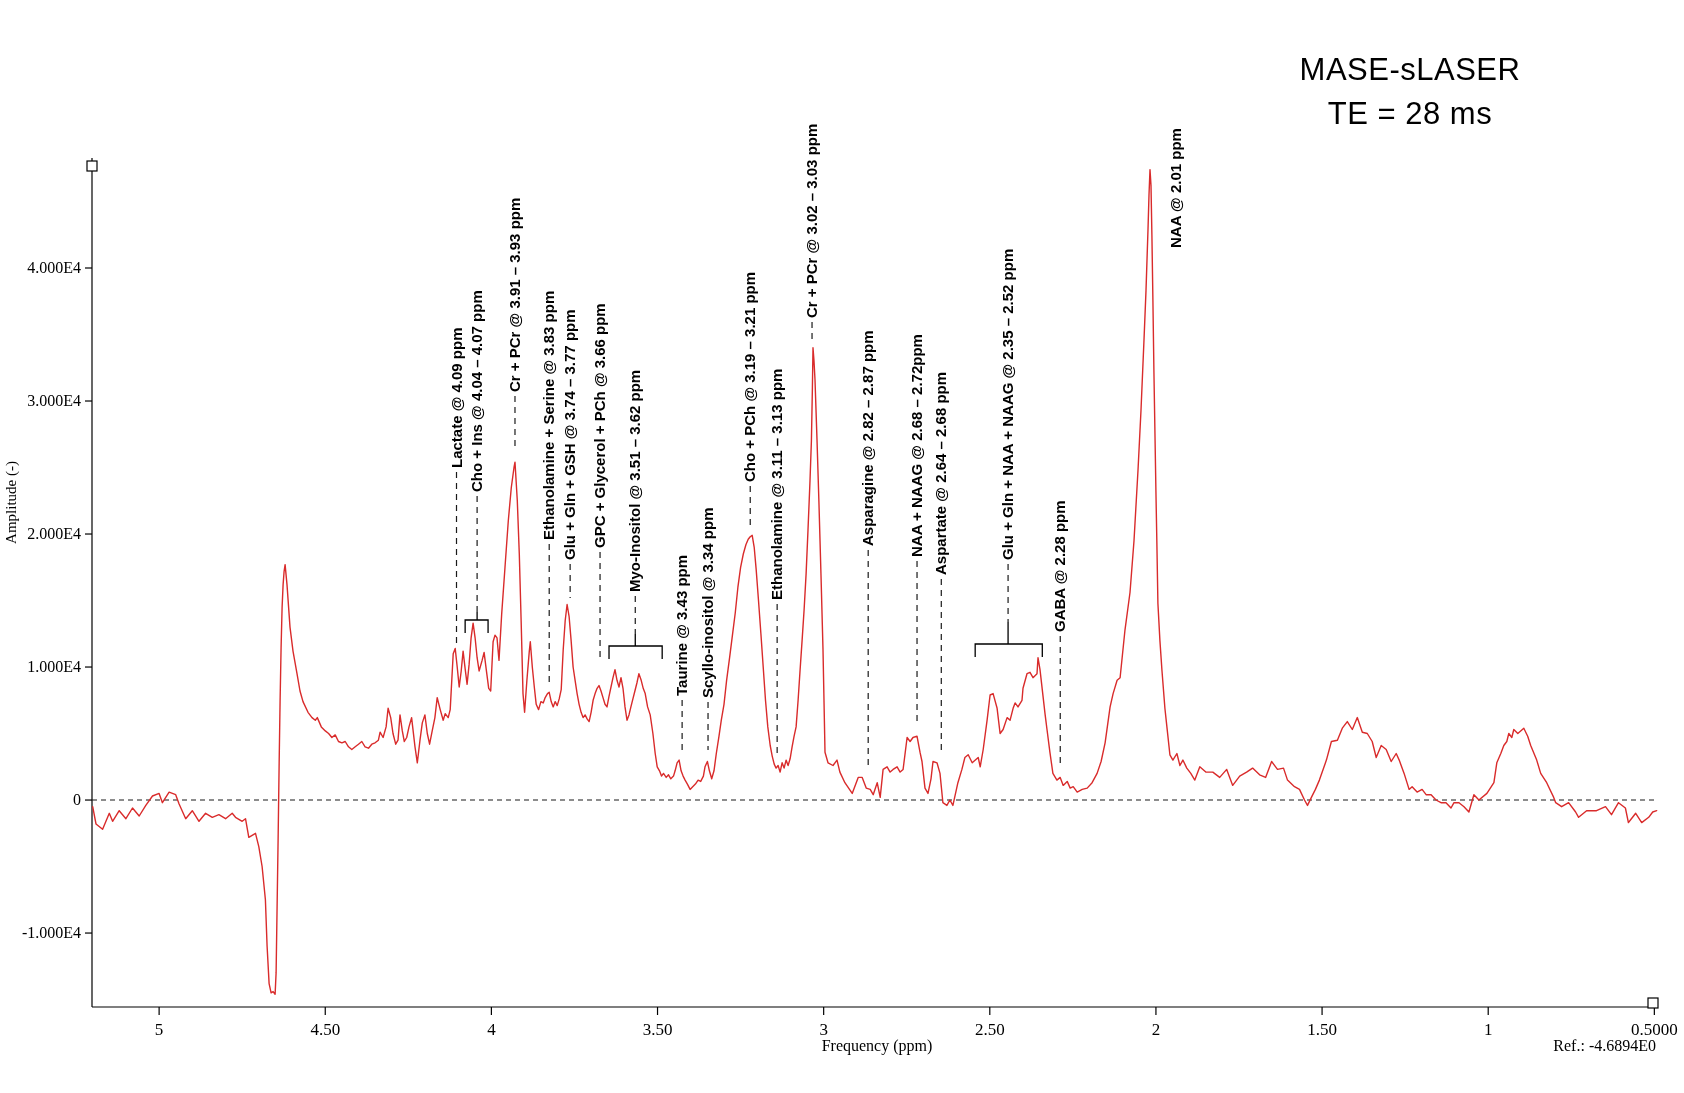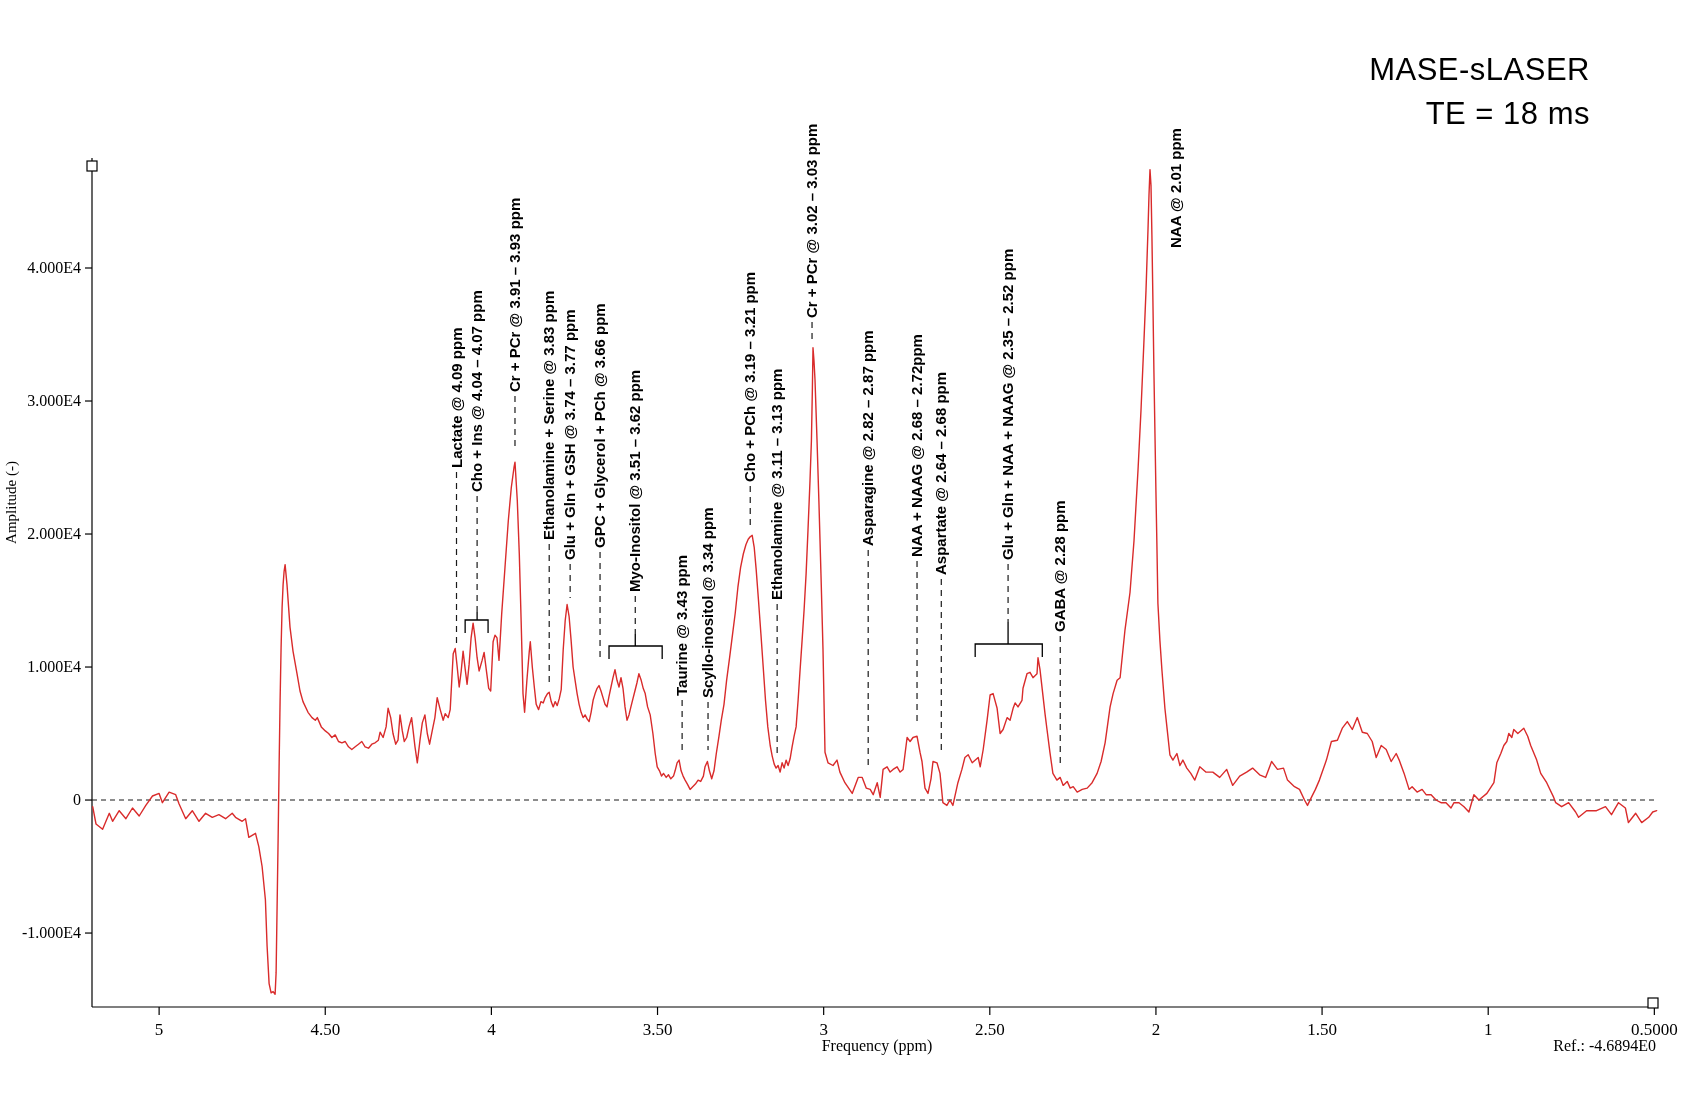--- a/index.html
+++ b/index.html
@@ -1,18 +1,18 @@
 <!DOCTYPE html>
 <html><head>
 <meta charset="utf-8">
 <style>
   html,body{margin:0;padding:0;background:#ffffff;width:1684px;height:1093px;overflow:hidden;}
   #stage{position:relative;width:1684px;height:1093px;background:#ffffff;font-family:"Liberation Sans",sans-serif;}
   #plot-svg{position:absolute;left:0;top:0;}
-  .title-block{position:absolute;left:1230px;top:48px;width:360px;text-align:right;color:#000;
+  .title-block{position:absolute;left:1230px;top:48px;width:360px;text-align:center;color:#000;
     font-family:"Liberation Sans",sans-serif;font-size:31px;line-height:44px;letter-spacing:0.5px;}
 </style>
 </head>
 <body>
 
 <div id="stage">
   <svg id="plot-svg" width="1684" height="1093">
       <line x1="92" y1="158" x2="92" y2="1007" stroke="#000" stroke-width="1.2"></line>
       <line x1="92" y1="1007" x2="1658" y2="1007" stroke="#000" stroke-width="1.2"></line>
       <line x1="92" y1="800.0371298762337" x2="1658" y2="800.0371298762337" stroke="#1a1a1a" stroke-width="1.1" stroke-dasharray="5,4"></line>
@@ -88,15 +88,15 @@
       <line x1="941.288351368555" y1="579" x2="941.288351368555" y2="752" stroke="#1a1a1a" stroke-width="1.2" stroke-dasharray="6,5"></line>
       <text x="0" y="0" text-anchor="start" font-size="15" font-weight="bold" font-family="&quot;Liberation Sans&quot;,sans-serif" fill="#000" transform="translate(946.288351368555 575) rotate(-90)">Aspartate @ 2.64 – 2.68 ppm</text>
       <line x1="1008.0751113940165" y1="564" x2="1008.0751113940165" y2="622" stroke="#1a1a1a" stroke-width="1.2" stroke-dasharray="6,5"></line>
       <text x="0" y="0" text-anchor="start" font-size="15" font-weight="bold" font-family="&quot;Liberation Sans&quot;,sans-serif" fill="#000" transform="translate(1013.0751113940165 560) rotate(-90)">Glu + Gln + NAA + NAAG @ 2.35 – 2.52 ppm</text>
       <line x1="1060.2418841502229" y1="636" x2="1060.2418841502229" y2="764" stroke="#1a1a1a" stroke-width="1.2" stroke-dasharray="6,5"></line>
       <text x="0" y="0" text-anchor="start" font-size="15" font-weight="bold" font-family="&quot;Liberation Sans&quot;,sans-serif" fill="#000" transform="translate(1065.2418841502229 632) rotate(-90)">GABA @ 2.28 ppm</text>
       <text x="0" y="0" text-anchor="start" font-size="15" font-weight="bold" font-family="&quot;Liberation Sans&quot;,sans-serif" fill="#000" transform="translate(1180.8726925525143 248) rotate(-90)">NAA @ 2.01 ppm</text>
     </svg>
   <div class="title-block">
     <div>MASE-sLASER</div>
-    <div>TE = 18 ms</div>
+    <div>TE = 28 ms</div>
   </div>
 </div>
 
 </body></html>

